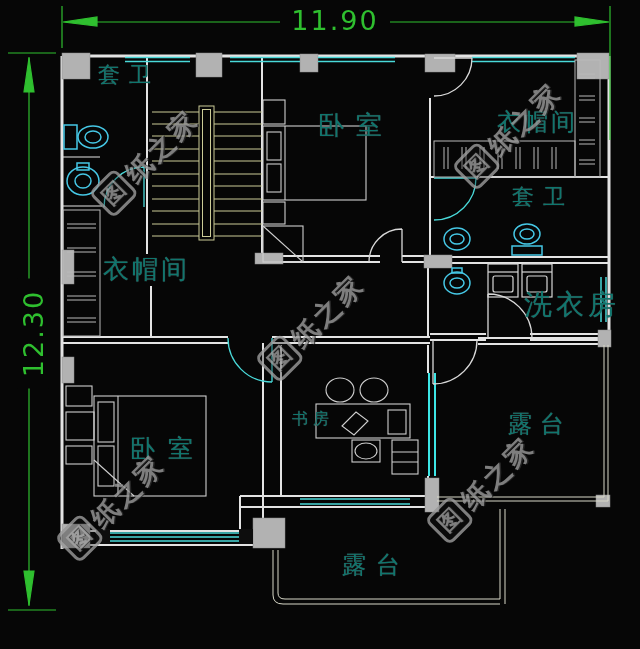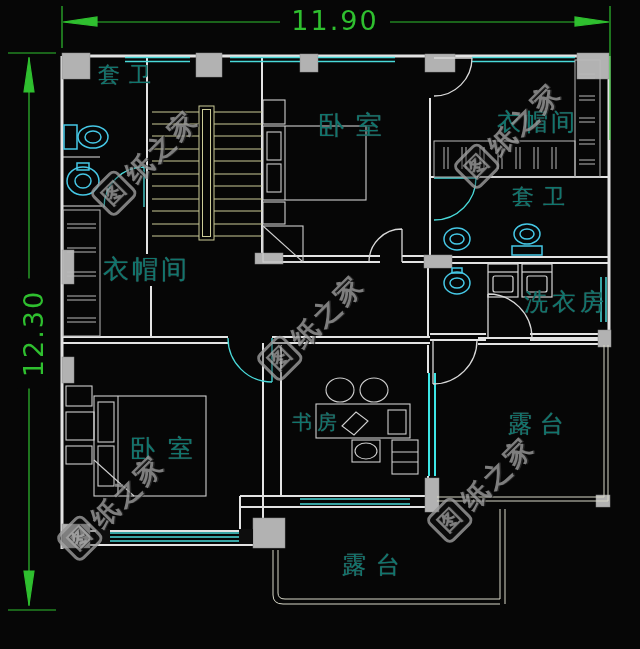--- a/index.html
+++ b/index.html
@@ -228,24 +228,24 @@
   </g>
 </svg>
 
 <div class="dim-label" style="left:280px;top:5px;width:110px;">11.90</div>
 <div class="dim-label" style="left:-22px;top:318px;width:110px;transform:rotate(-90deg);">12.30</div>
 
 <div class="room-label" style="left:98px;top:60px;font-size:22px;letter-spacing:9px;">套卫</div>
 <div class="room-label" style="left:318px;top:108px;font-size:26px;letter-spacing:12px;">卧室</div>
 <div class="room-label" style="left:497px;top:106px;font-size:24px;letter-spacing:3px;">衣帽间</div>
 <div class="room-label" style="left:512px;top:182px;font-size:22px;letter-spacing:9px;">套卫</div>
-<div class="room-label" style="left:524px;top:286px;font-size:24px;letter-spacing:4px;">洗衣房</div>
+<div class="room-label" style="left:524px;top:286px;font-size:28px;letter-spacing:4px;">洗衣房</div>
 <div class="room-label" style="left:103px;top:252px;font-size:26px;letter-spacing:3px;">衣帽间</div>
 <div class="room-label" style="left:130px;top:432px;font-size:25px;letter-spacing:13px;">卧室</div>
-<div class="room-label" style="left:292px;top:409px;font-size:20px;letter-spacing:5px;">书房</div>
+<div class="room-label" style="left:292px;top:409px;font-size:16px;letter-spacing:5px;">书房</div>
 <div class="room-label" style="left:508px;top:408px;font-size:24px;letter-spacing:8px;">露台</div>
 <div class="room-label" style="left:342px;top:549px;font-size:24px;letter-spacing:10px;">露台</div>
 
 <div class="wm" style="left:72px;top:140px;">
   <span class="logo">图</span>
   <span class="tail">纸之家</span>
 </div>
 <div class="wm" style="left:238px;top:305px;">
   <span class="logo">图</span>
   <span class="tail">纸之家</span>

